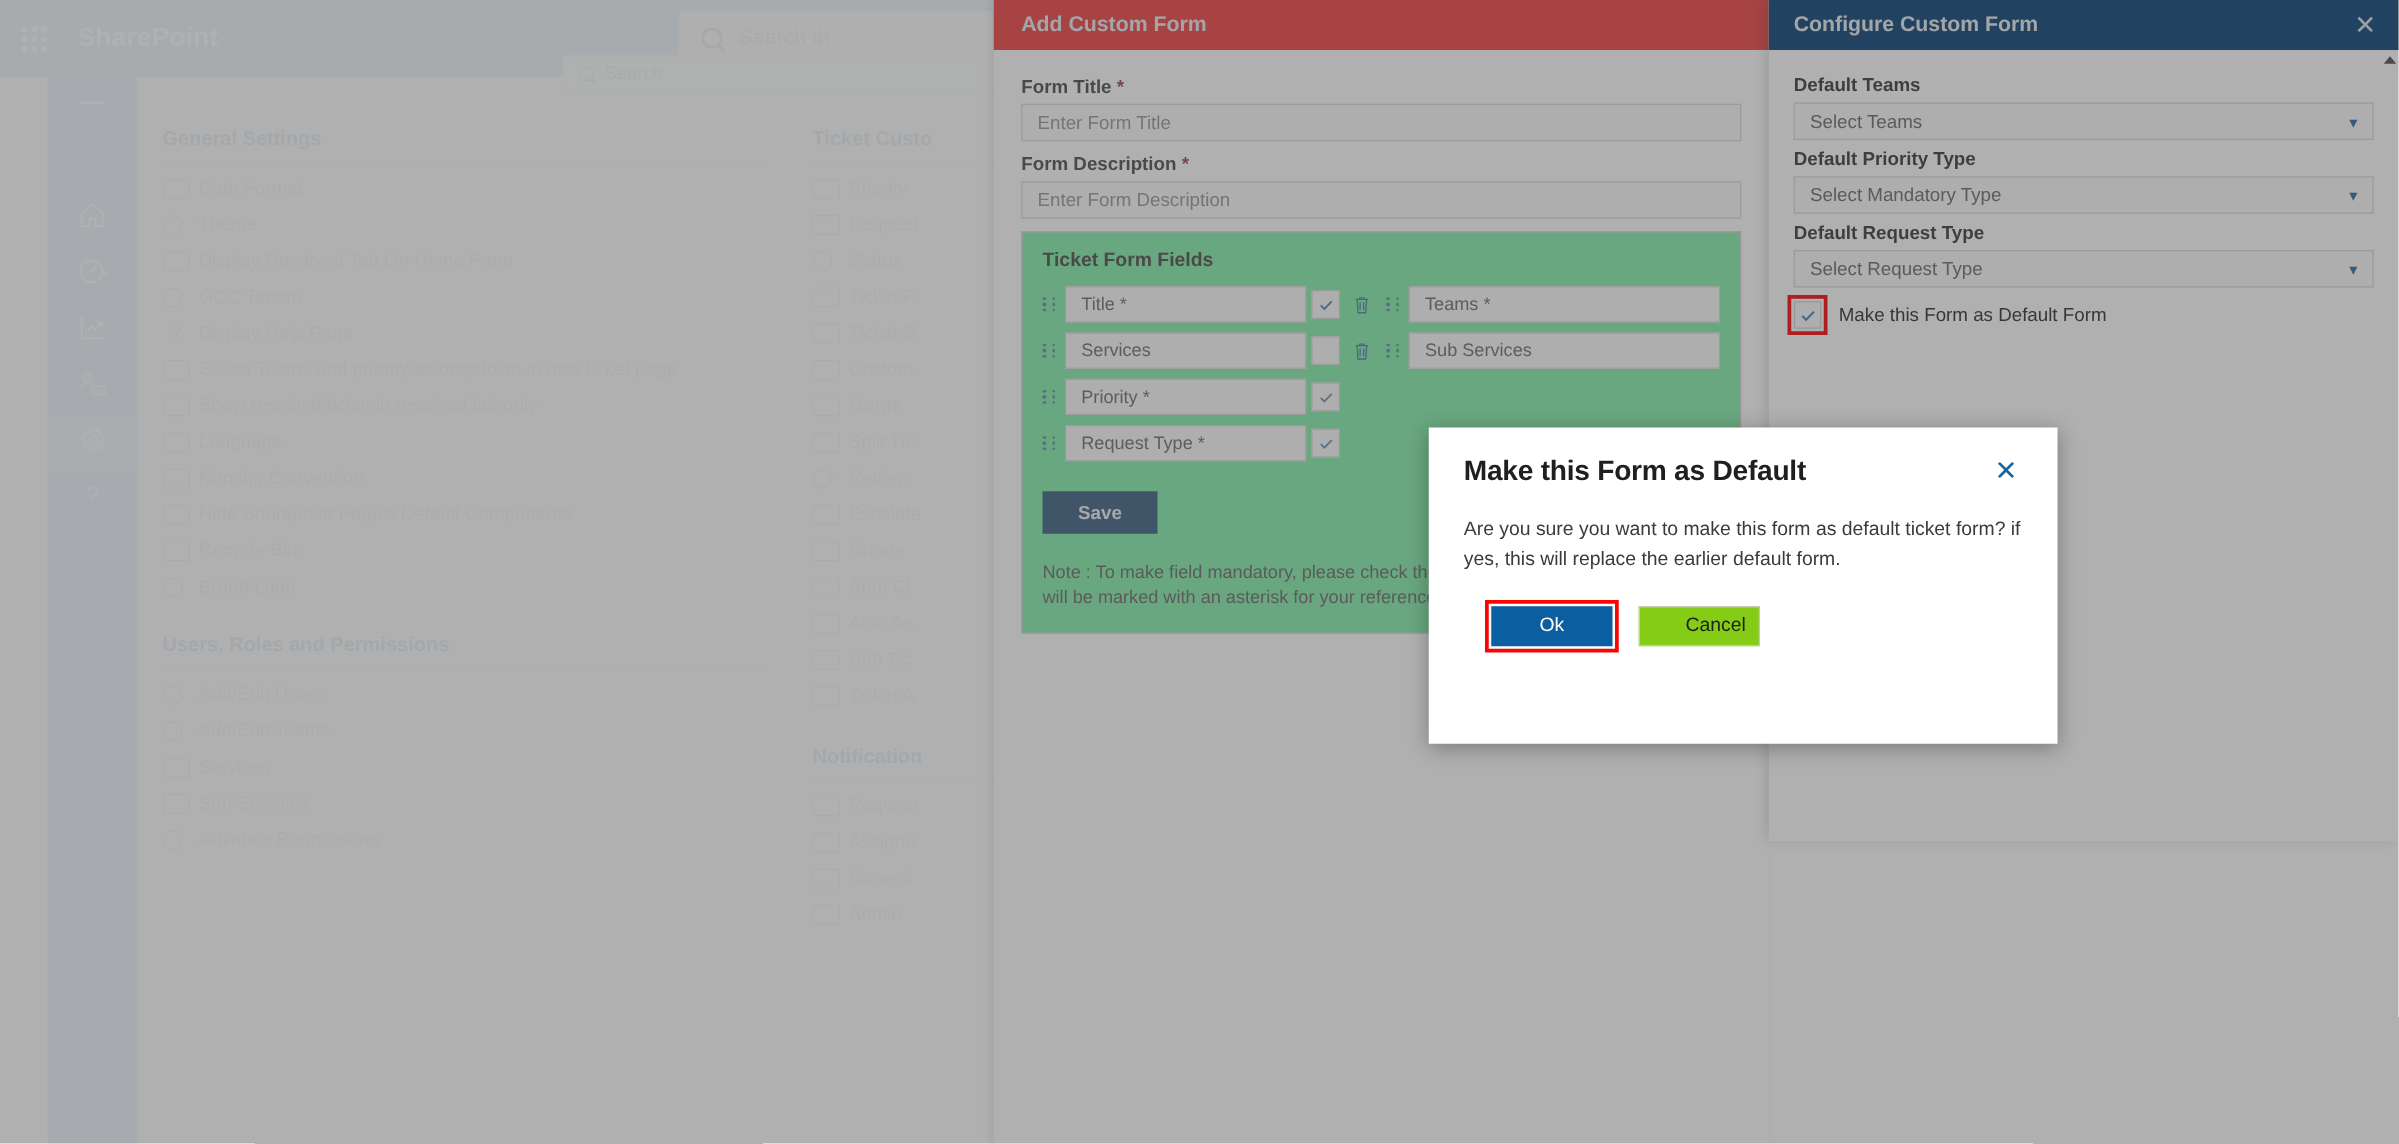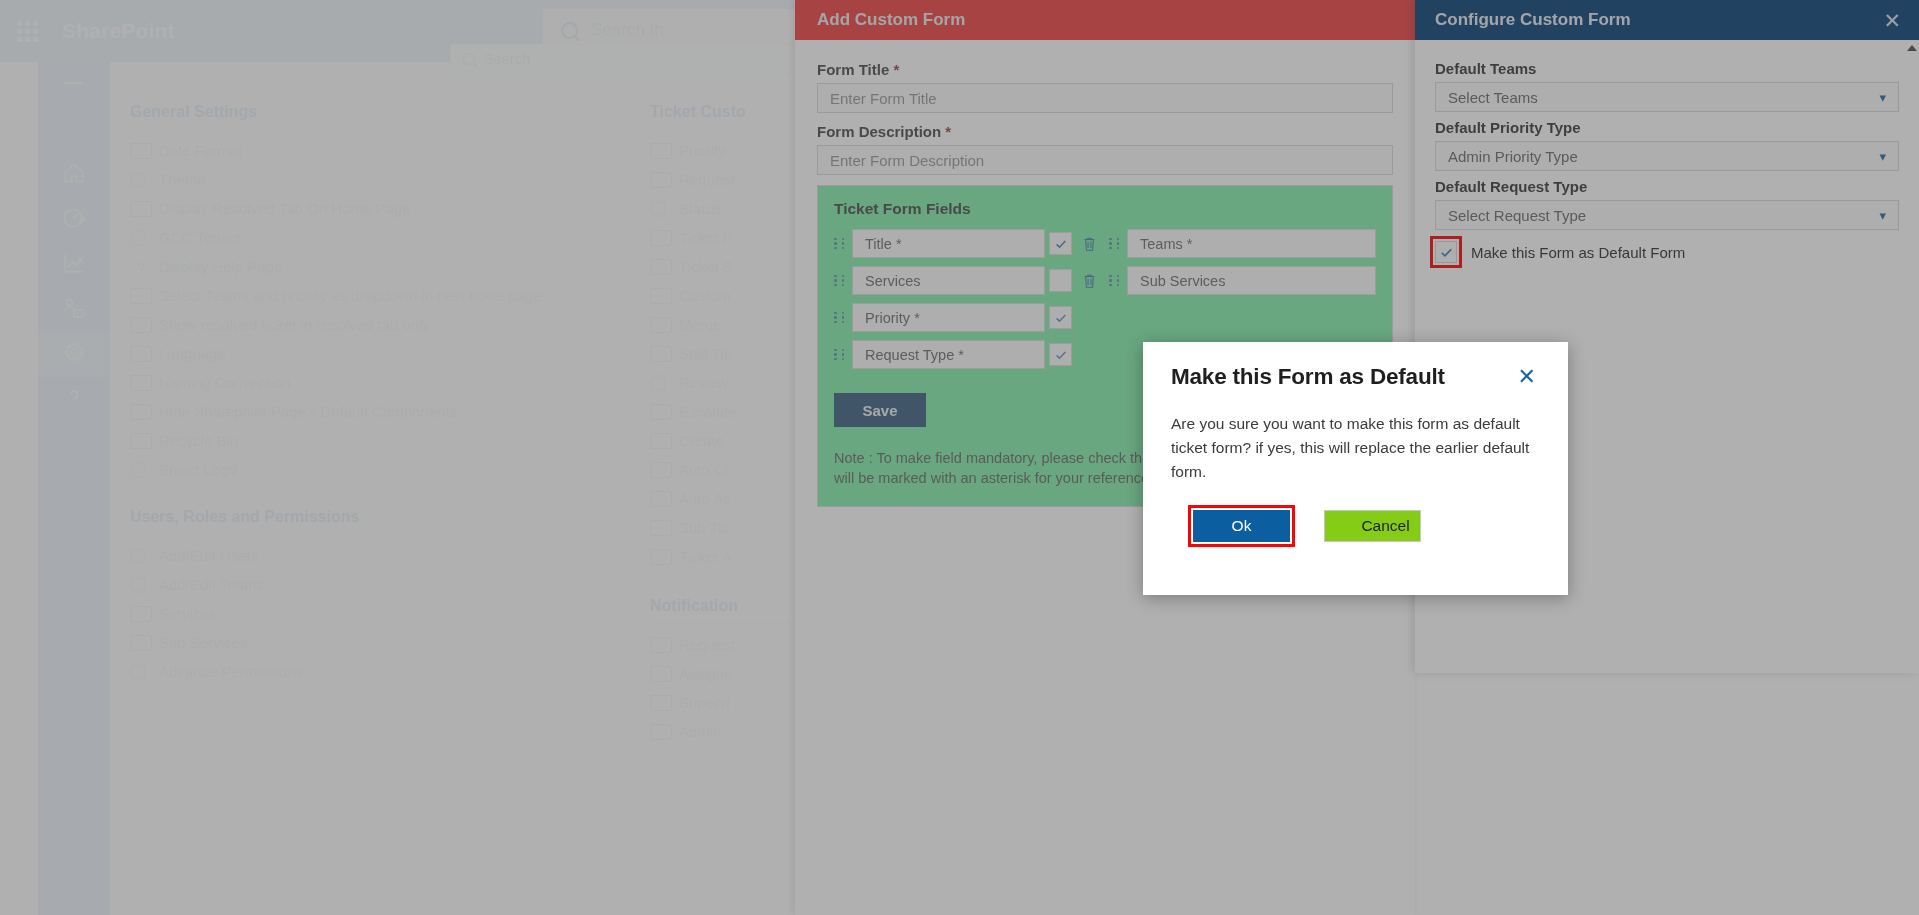--- a/index.html
+++ b/index.html
@@ -136,29 +136,29 @@
   .sb-arrow .tri {
      width:0;height:0;border-left:5px solid transparent;border-right:5px solid transparent;
      border-bottom:6px solid #505050;
   }
 
   
   .modal-scrim { position:absolute; inset:0; background:rgba(66,66,66,0.42); }
 
   
   .modal {
-    position:absolute; left:1143px; top:342px; width:425px; height:253px;
+    position:absolute; left:1143px; top:342px; width:503px; height:253px;
     background:#ffffff; box-shadow:0 3px 16px rgba(0,0,0,0.30);
     padding:22px 28px 20px 28px;
   }
   .modal-head { display:flex; align-items:flex-start; justify-content:space-between; }
   .modal-title { font-size:22.5px; font-weight:bold; color:#1f1f1f; letter-spacing:-0.2px; }
   .modal-x { color:#17659b; font-size:22px; line-height:1; cursor:pointer; padding:2px 4px; }
   .modal-body { margin-top:22px; font-size:15.5px; color:#3b3b3b; line-height:1.56; }
-  .modal-actions { display:flex; gap:34px; margin-top:25px; padding-left:22px; }
+  .modal-actions { display:flex; gap:21px; margin-top:25px; padding-left:22px; }
   .btn-ok {
      width:97px; height:32px; background:#0b5ea0; color:#ffffff;
      font-size:15.5px; display:flex; align-items:center; justify-content:center;
      border:none; cursor:pointer; outline:3px solid #fb0404; outline-offset:2px;
      font-family:"Liberation Sans", sans-serif;
   }
   .btn-cancel {
      width:97px; height:32px; background:#84cc16; color:#1f1f1f; border:1px solid #c6c6c6;
      font-size:15.5px; display:flex; align-items:center; justify-content:center; cursor:pointer;
      font-family:"Liberation Sans", sans-serif;
@@ -566,21 +566,21 @@
       <span class="close-x">✕</span>
     </div>
     <div class="pbody">
       <div class="cfg-label">Default Teams</div>
       <div class="sel">
         <span>Select Teams</span>
         <span class="chev">▾</span>
       </div>
       <div class="cfg-label">Default Priority Type</div>
       <div class="sel">
-        <span>Admin Priority Type</span>
+        <span>Select Mandatory Type</span>
         <span class="chev">▾</span>
       </div>
       <div class="cfg-label">Default Request Type</div>
       <div class="sel">
         <span>Select Request Type</span>
         <span class="chev">▾</span>
       </div>
 
       <div class="cfg-chkrow">
         <span class="cfg-chkbox">

